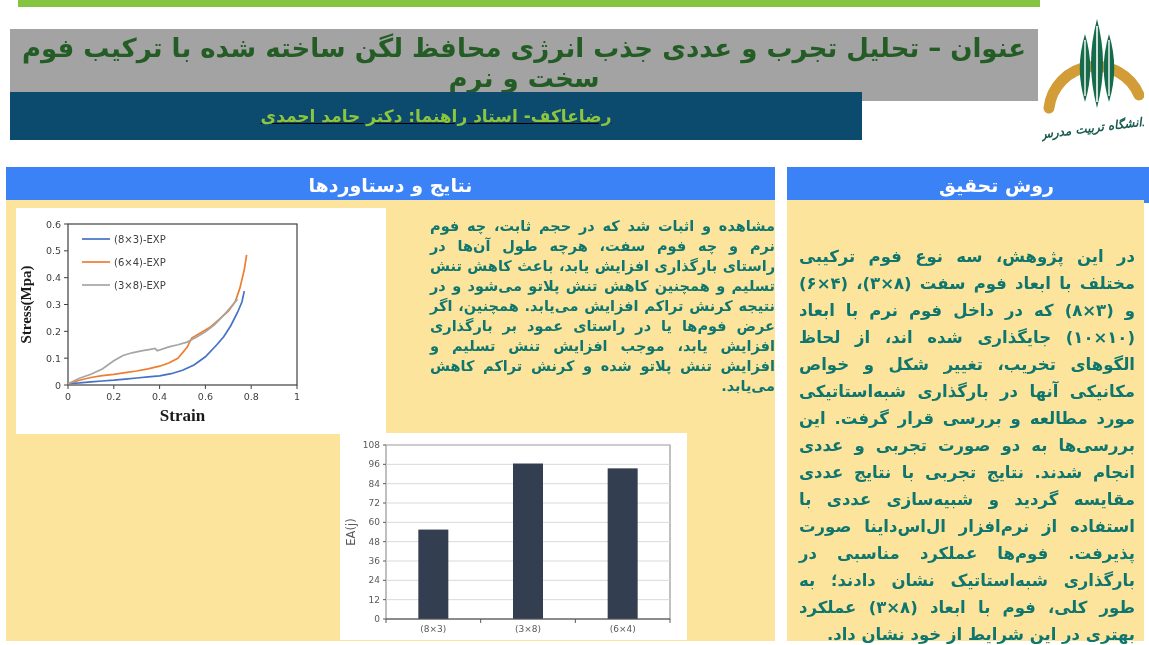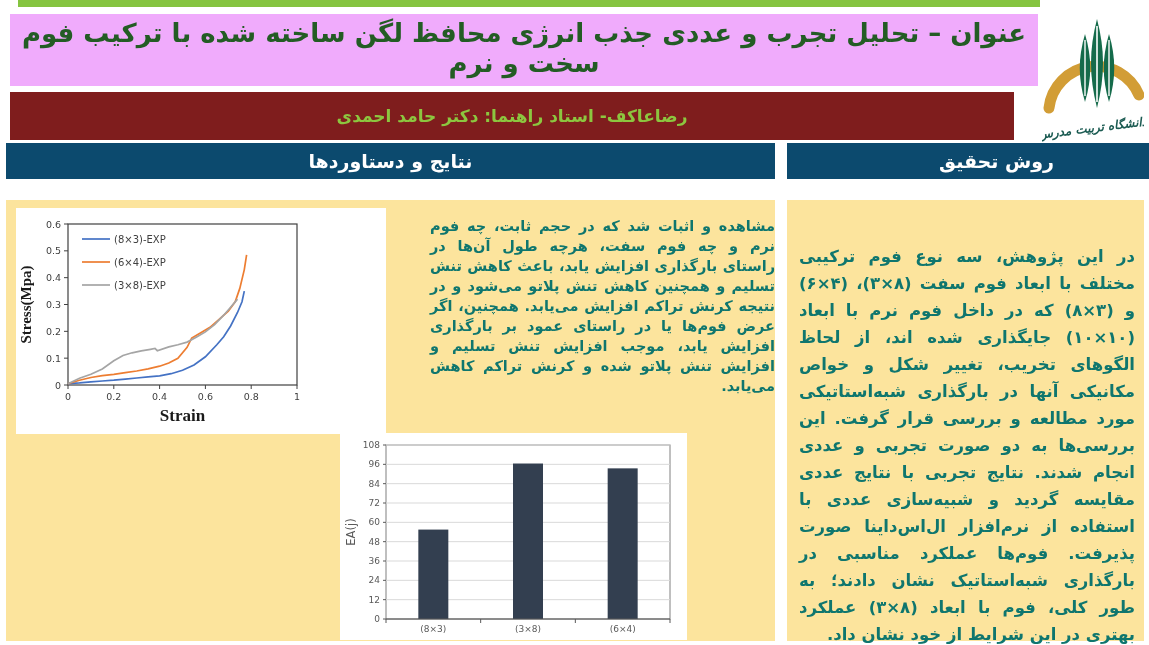--- a/index.html
+++ b/index.html
@@ -1,27 +1,27 @@
 <!DOCTYPE html>
 <html><head>
 <meta charset="utf-8">
 <style>
   html,body{margin:0;padding:0;background:#fff;}
   .page{position:relative;width:1149px;height:645px;background:#ffffff;overflow:hidden;
         font-family:"DejaVu Sans",sans-serif;}
   .abs{position:absolute;}
   .top-strip{left:18px;top:0;width:1022px;height:7px;background:#85C440;}
-  .title-bar{left:10px;top:14px;width:1028px;height:72px;background:#f0abfc;}
+  .title-bar{left:10px;top:29px;width:1028px;height:72px;background:#a3a3a3;}
   .title-text{direction:rtl;text-align:center;font-size:26px;font-weight:700;
               color:#235C24;padding-top:4px;letter-spacing:0;}
-  .sub-bar{left:10px;top:92px;width:1004px;height:48px;background:#7f1d1d;}
+  .sub-bar{left:10px;top:92px;width:852px;height:48px;background:#0c4a6e;text-decoration:underline;}
   .sub-text{direction:rtl;text-align:center;font-size:17px;font-weight:700;
             color:#8CC63F;line-height:48px;}
   .logo-box{left:1042px;top:4px;width:102px;height:146px;}
-  .gold-bar{height:36px;background:#0c4a6e;top:143px;}
+  .gold-bar{height:36px;background:#3b82f6;top:167px;}
   .gold-left{left:6px;width:769px;}
   .gold-right{left:787px;width:345px;padding-left:37px;}
   .gold-text{direction:rtl;text-align:center;color:#ffffff;font-weight:700;
              font-size:19px;line-height:37px;}
   .cream{top:200px;height:441px;background:#FCE49D;}
   .cream-left{left:6px;width:769px;}
   .cream-right{left:787px;width:357px;}
   .chart-box{background:#ffffff;}
   .line-chart-box{left:16px;top:208px;width:370px;height:226px;}
   .bar-chart-box{left:340px;top:433px;width:347px;height:207px;}

